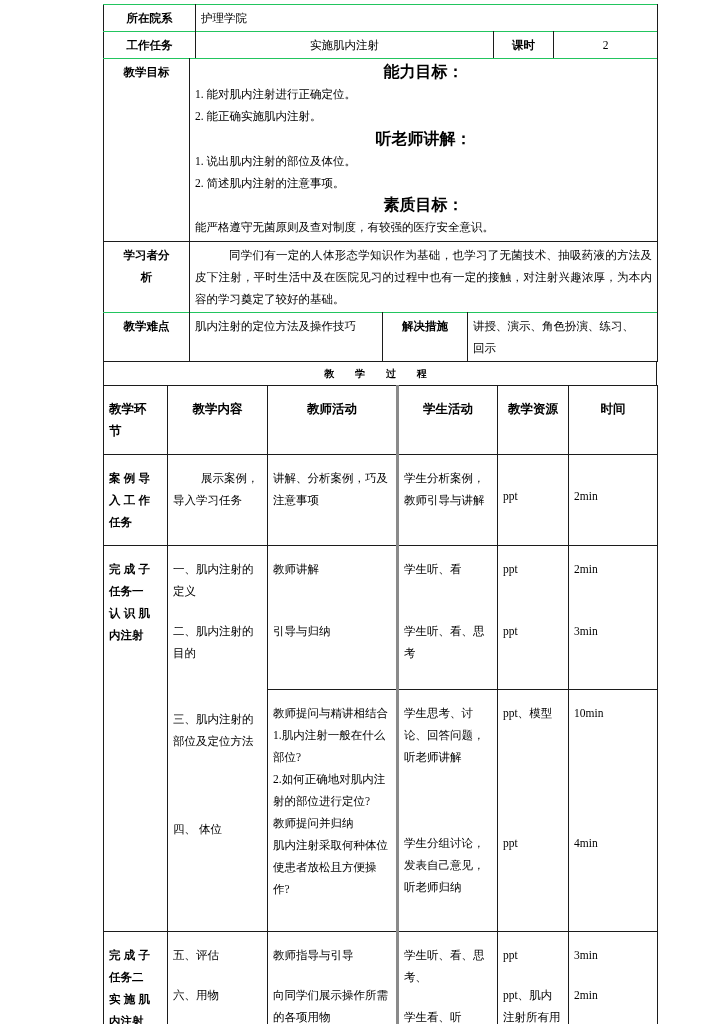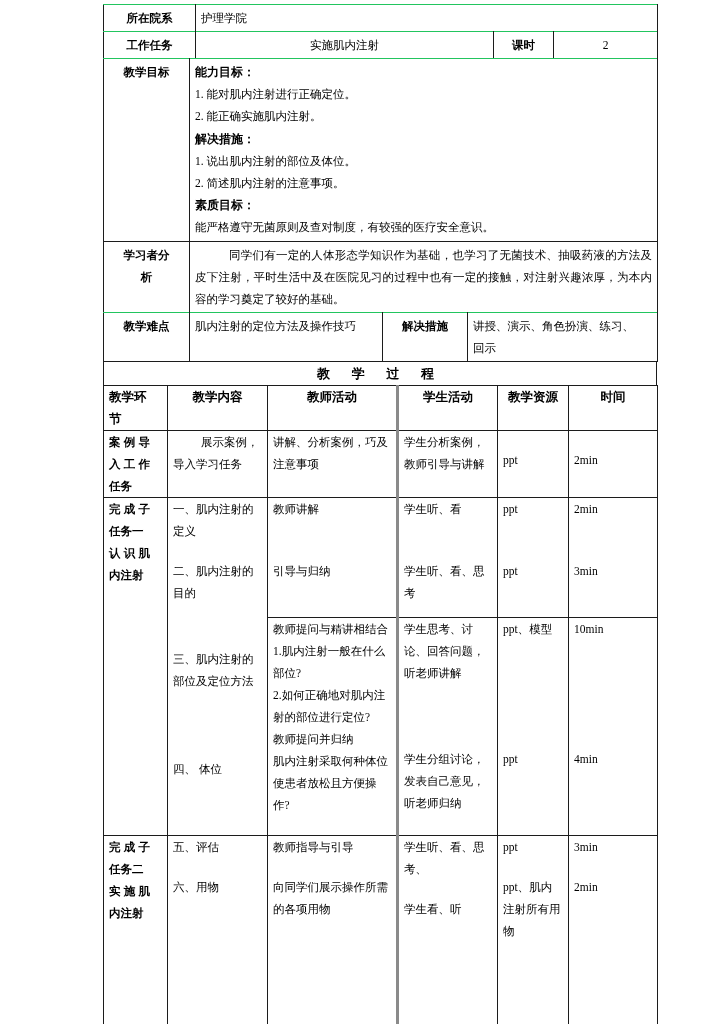--- a/index.html
+++ b/index.html
@@ -18,28 +18,28 @@
   .lbl{font-family:"Liberation Sans","DejaVu Sans",sans-serif;font-weight:bold;
        font-size:13px;text-align:center;vertical-align:middle;}
   .ctr{text-align:center;}
   .mid{vertical-align:middle;}
   .top{vertical-align:top;padding-top:3px;}
   .pre{white-space:pre-line;}
   .ind{text-indent:28px;}
   .just{text-align:justify;}
   .dept-val{padding-left:44px;}
   .goals-cell div{line-height:22.2px;}
-  .goals-cell .b{font-family:"Liberation Sans","DejaVu Sans",sans-serif;font-weight:bold;font-size:12px;}
+  .goals-cell .b{font-family:"Liberation Sans","DejaVu Sans",sans-serif;font-weight:bold;font-size:16px;text-align:center;}
   .learner-p{text-indent:34px;margin:0;}
   .proc-title{
     width:552px;border:1px solid #1c1c1c;margin-top:-1px;height:23px;line-height:23px;
     text-align:center;font-family:"Liberation Sans","DejaVu Sans",sans-serif;
-    font-weight:bold;font-size:13px;letter-spacing:9px;
+    font-weight:bold;font-size:10px;letter-spacing:9px;
   }
-  .t-proc td{padding:0 5px;}
+  .t-proc td{padding:12px 5px;}
   .t-proc .lblh{font-family:"Liberation Sans","DejaVu Sans",sans-serif;font-weight:bold;
        font-size:12.5px;vertical-align:top;}
   .env{font-family:"Liberation Sans","DejaVu Sans",sans-serif;font-weight:bold;
        font-size:12.5px;white-space:pre-line;padding-left:4px;}
   .thickL{border-left:3px solid #8a8a8a !important;}
   .mt18{margin-top:18px;}
   .mt40{margin-top:40px;}
   .mt44{margin-top:44px;}
   .mt64{margin-top:64px;}
   .mt66{margin-top:66px;}
@@ -98,21 +98,21 @@
         <col style="width:86px">
         <col style="width:468px">
       </colgroup>
     <tbody>
         <tr class="goals-row gsep">
       <td class="lbl top">教学目标</td>
       <td class="goals-cell">
         <div class="b">能力目标：</div>
         <div>1. 能对肌内注射进行正确定位。</div>
         <div>2. 能正确实施肌内注射。</div>
-        <div class="b">解决措施：</div>
+        <div class="b">听老师讲解：</div>
         <div>1. 说出肌内注射的部位及体位。</div>
         <div>2. 简述肌内注射的注意事项。</div>
         <div class="b">素质目标：</div>
         <div>能严格遵守无菌原则及查对制度，有较强的医疗安全意识。</div>
       </td>
     </tr>
     <tr class="learner-row gsep">
       <td class="lbl pre">学习者分
 析</td>
       <td>

